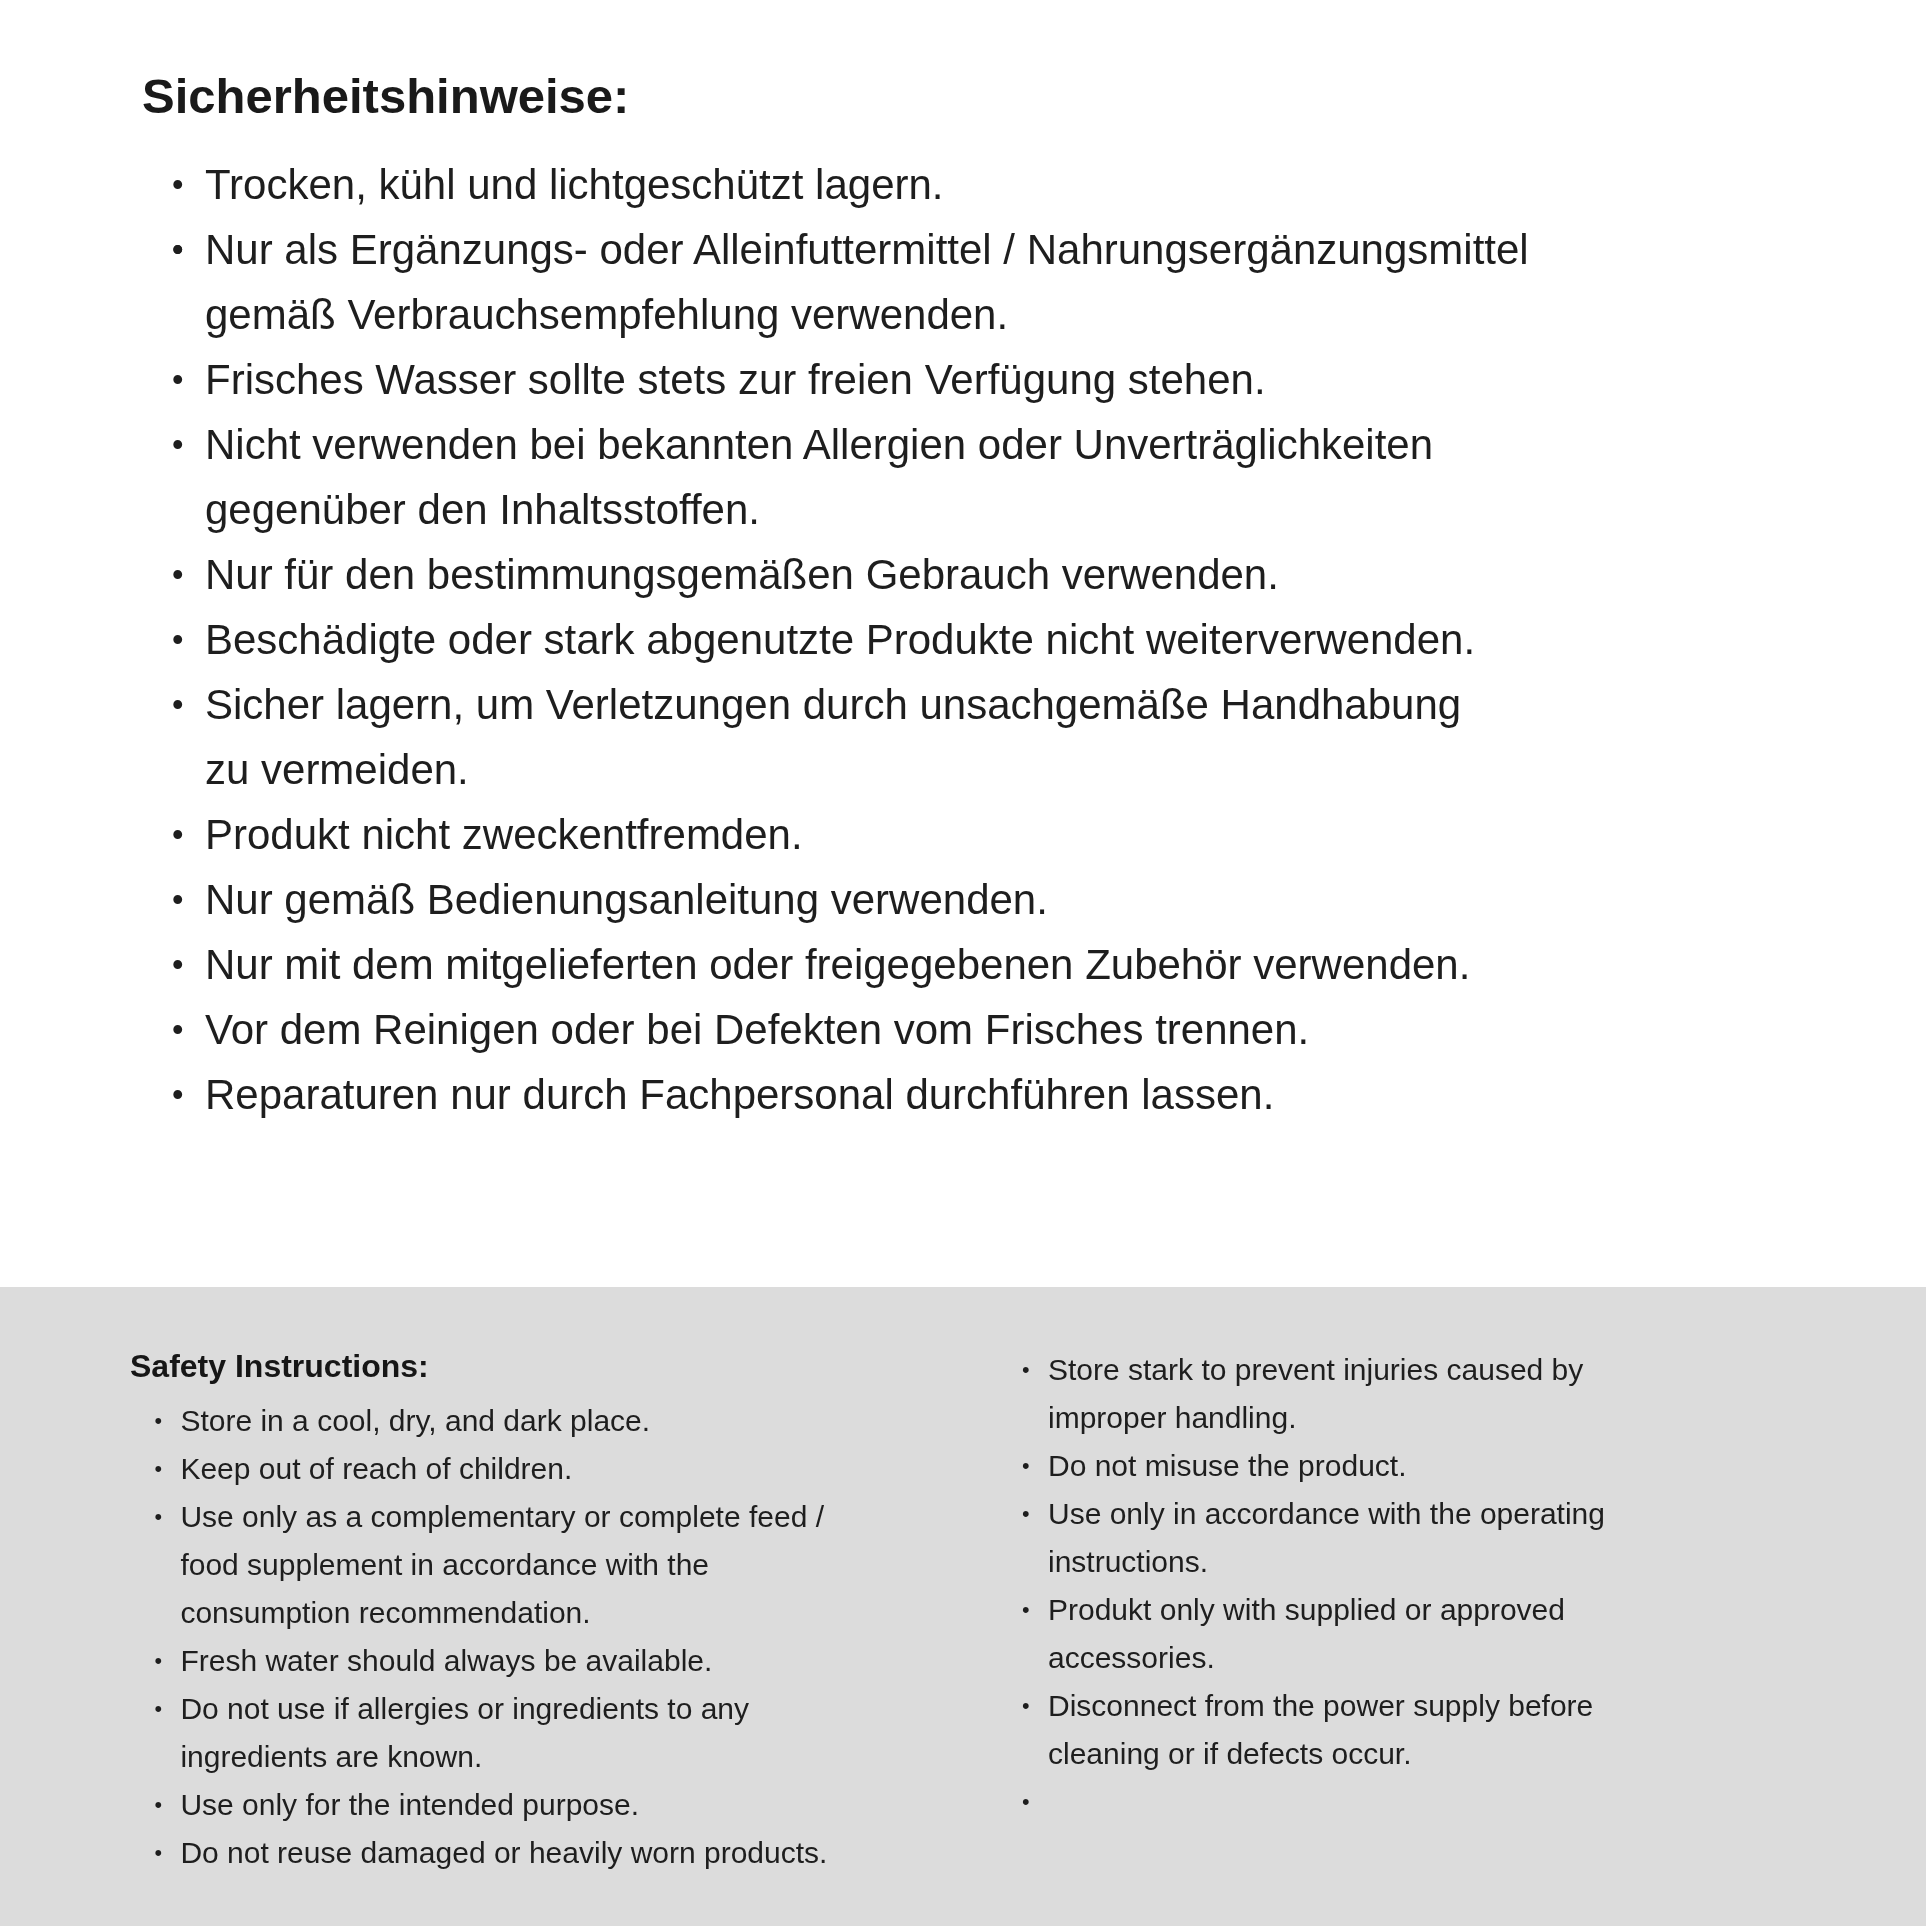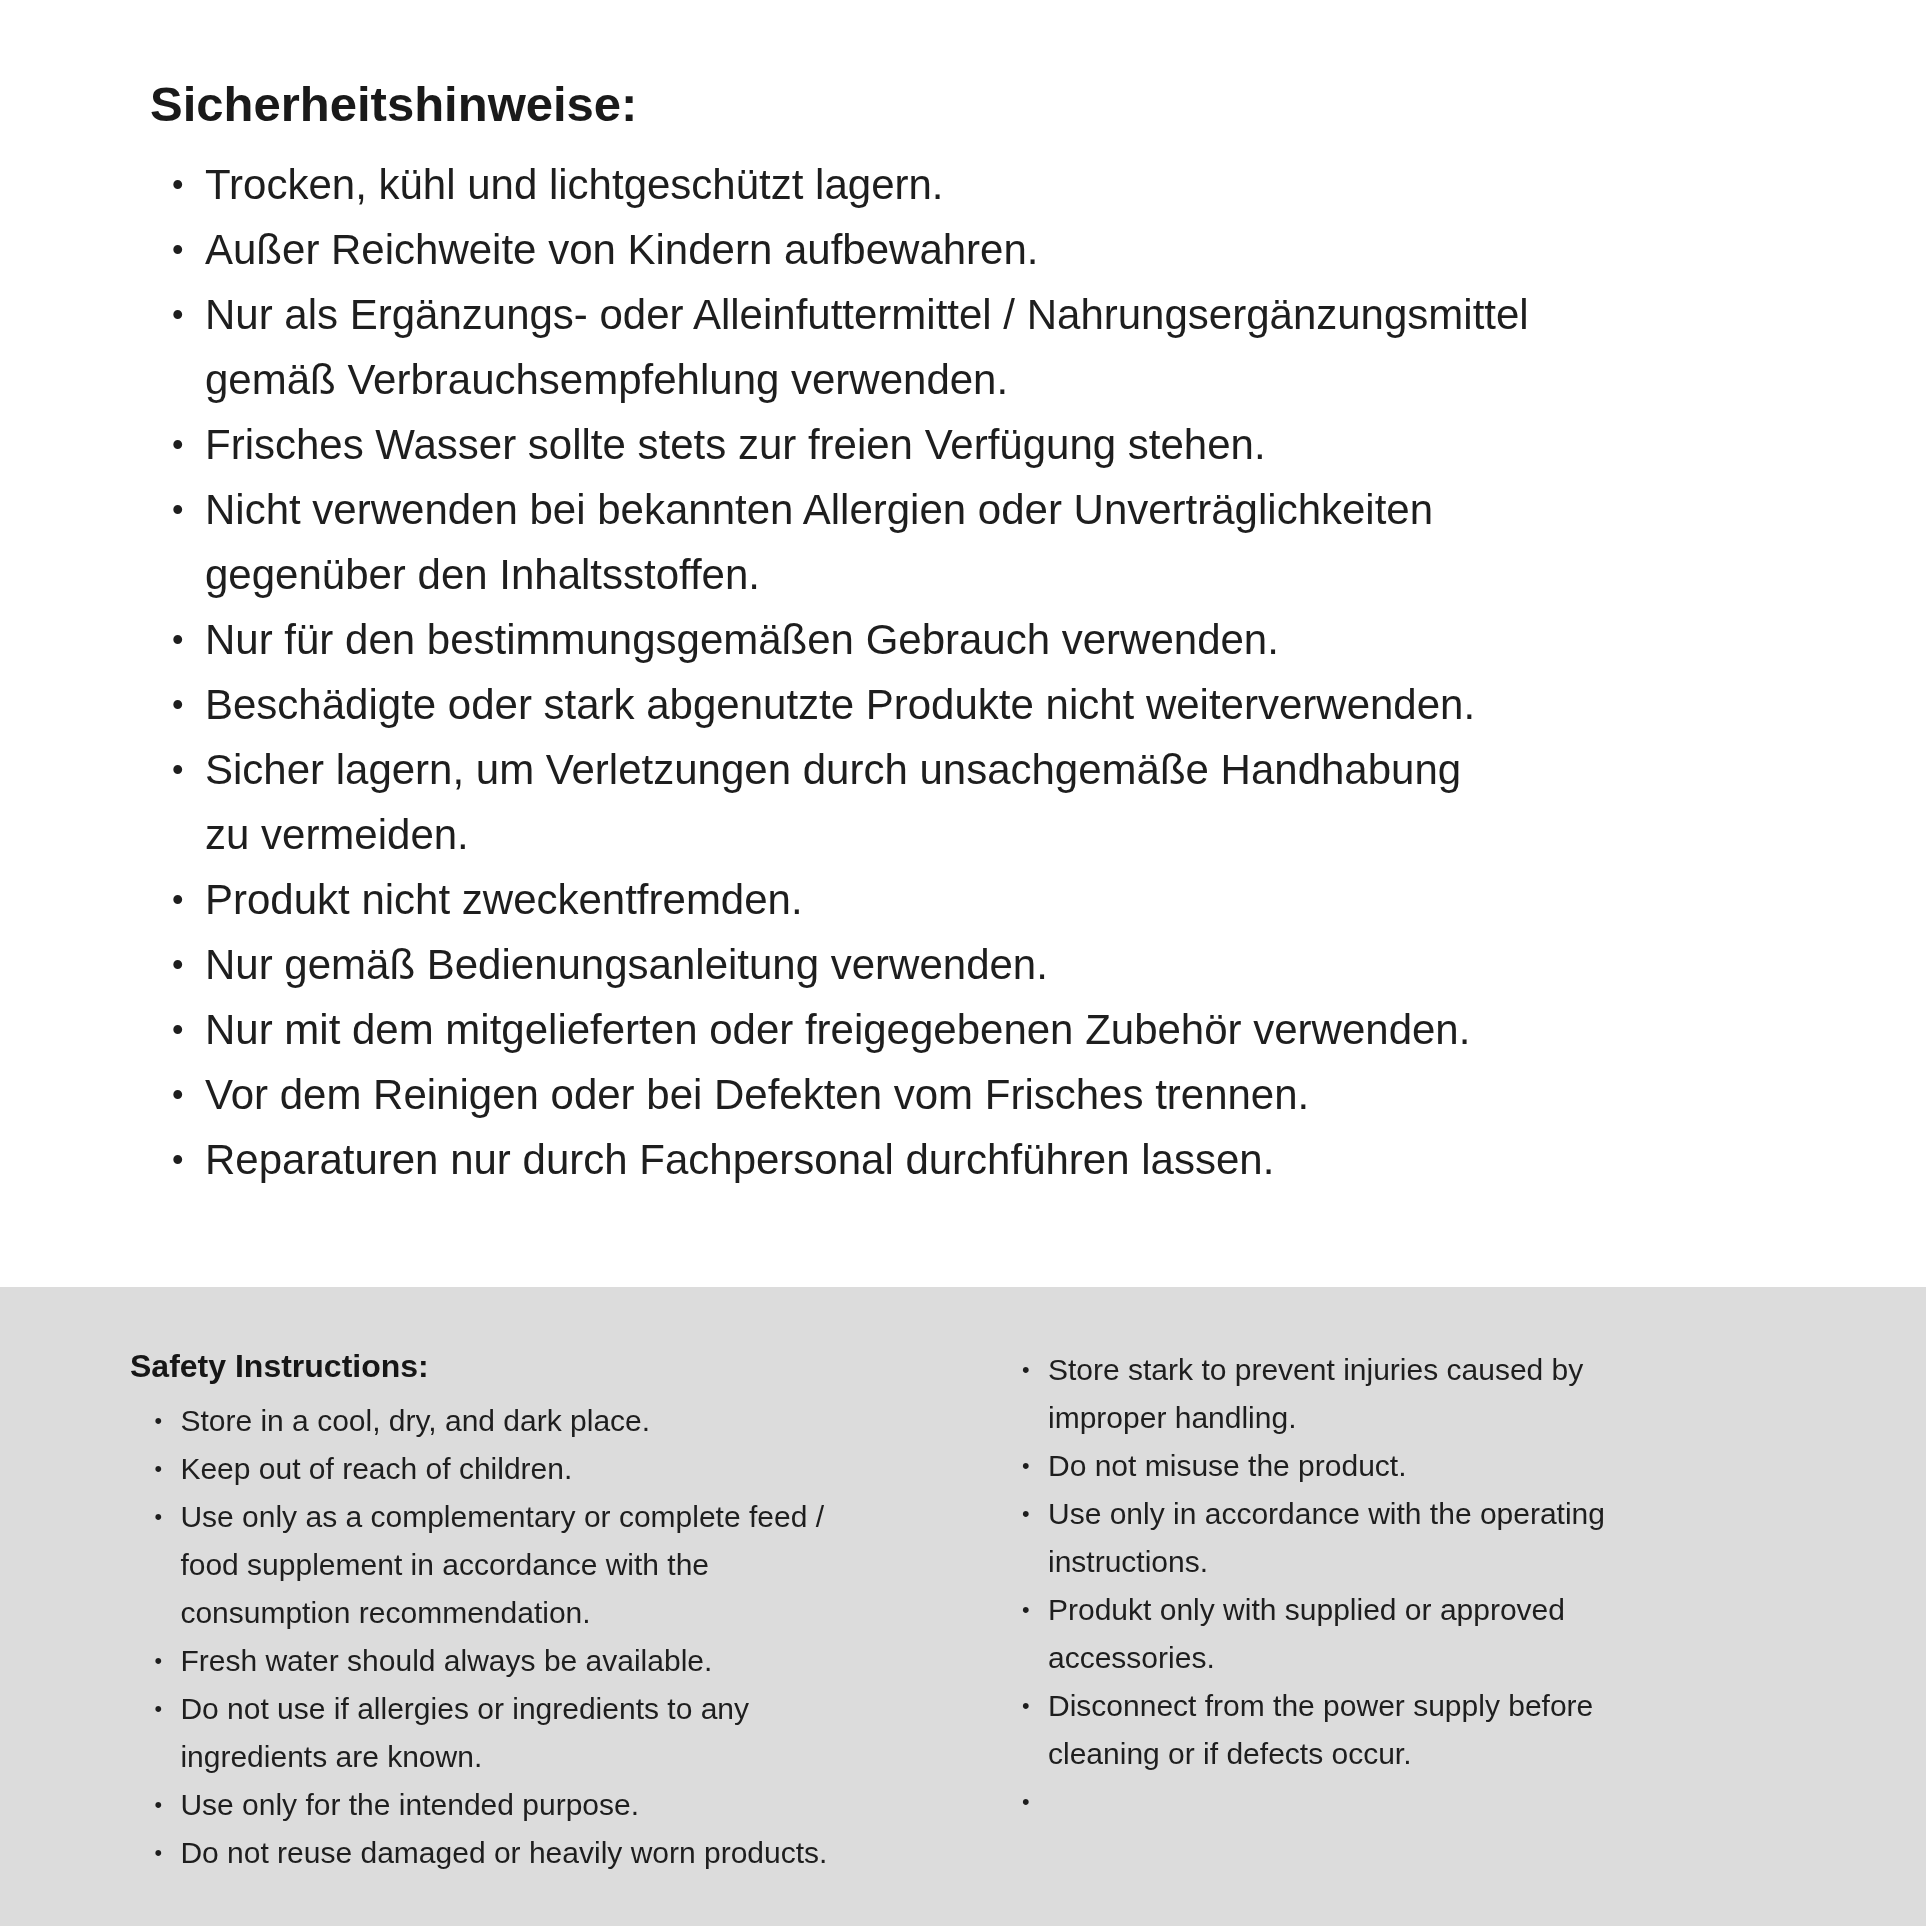--- a/index.html
+++ b/index.html
@@ -16,21 +16,21 @@
     font-family:"Liberation Sans", sans-serif;
     position:relative;
     overflow:hidden;
   }
   .page{position:absolute;inset:0;}
 
   
   .de-section{position:absolute;top:0;left:0;width:1926px;height:1287px;background:var(--bg);}
   .de-title{
     position:absolute;left:138px;top:64px;
-    margin:12px;
+    margin:4px;
     font-size:49px;font-weight:bold;letter-spacing:0;
     color:var(--ink);
   }
   .de-list{
     position:absolute;left:172px;top:152px;
     margin:0;padding:0;list-style:none;
     width:1721px;
   }
   .de-list li{
     position:relative;
@@ -80,21 +80,21 @@
 </style>
 </head>
 <body>
 
 <div class="page">
 
   <section class="de-section">
     <h1 class="de-title">Sicherheitshinweise:</h1>
     <ul class="de-list">
         <li><span class="dot">•</span><span class="txt">Trocken, kühl und lichtgeschützt lagern.</span></li>
-        <li><span class="dot">•</span><span class="txt">Außer Reichweite von Kindern aufbewahren.</span></li>
+        <li><span class="dot">•</span></li>
         <li><span class="dot">•</span><span class="txt">Nur als Ergänzungs- oder Alleinfuttermittel / Nahrungsergänzungsmittel
 gemäß Verbrauchsempfehlung verwenden.</span></li>
         <li><span class="dot">•</span><span class="txt">Frisches Wasser sollte stets zur freien Verfügung stehen.</span></li>
         <li><span class="dot">•</span><span class="txt">Nicht verwenden bei bekannten Allergien oder Unverträglichkeiten
 gegenüber den Inhaltsstoffen.</span></li>
         <li><span class="dot">•</span><span class="txt">Nur für den bestimmungsgemäßen Gebrauch verwenden.</span></li>
         <li><span class="dot">•</span><span class="txt">Beschädigte oder stark abgenutzte Produkte nicht weiterverwenden.</span></li>
         <li><span class="dot">•</span><span class="txt">Sicher lagern, um Verletzungen durch unsachgemäße Handhabung
 zu vermeiden.</span></li>
         <li><span class="dot">•</span><span class="txt">Produkt nicht zweckentfremden.</span></li>

